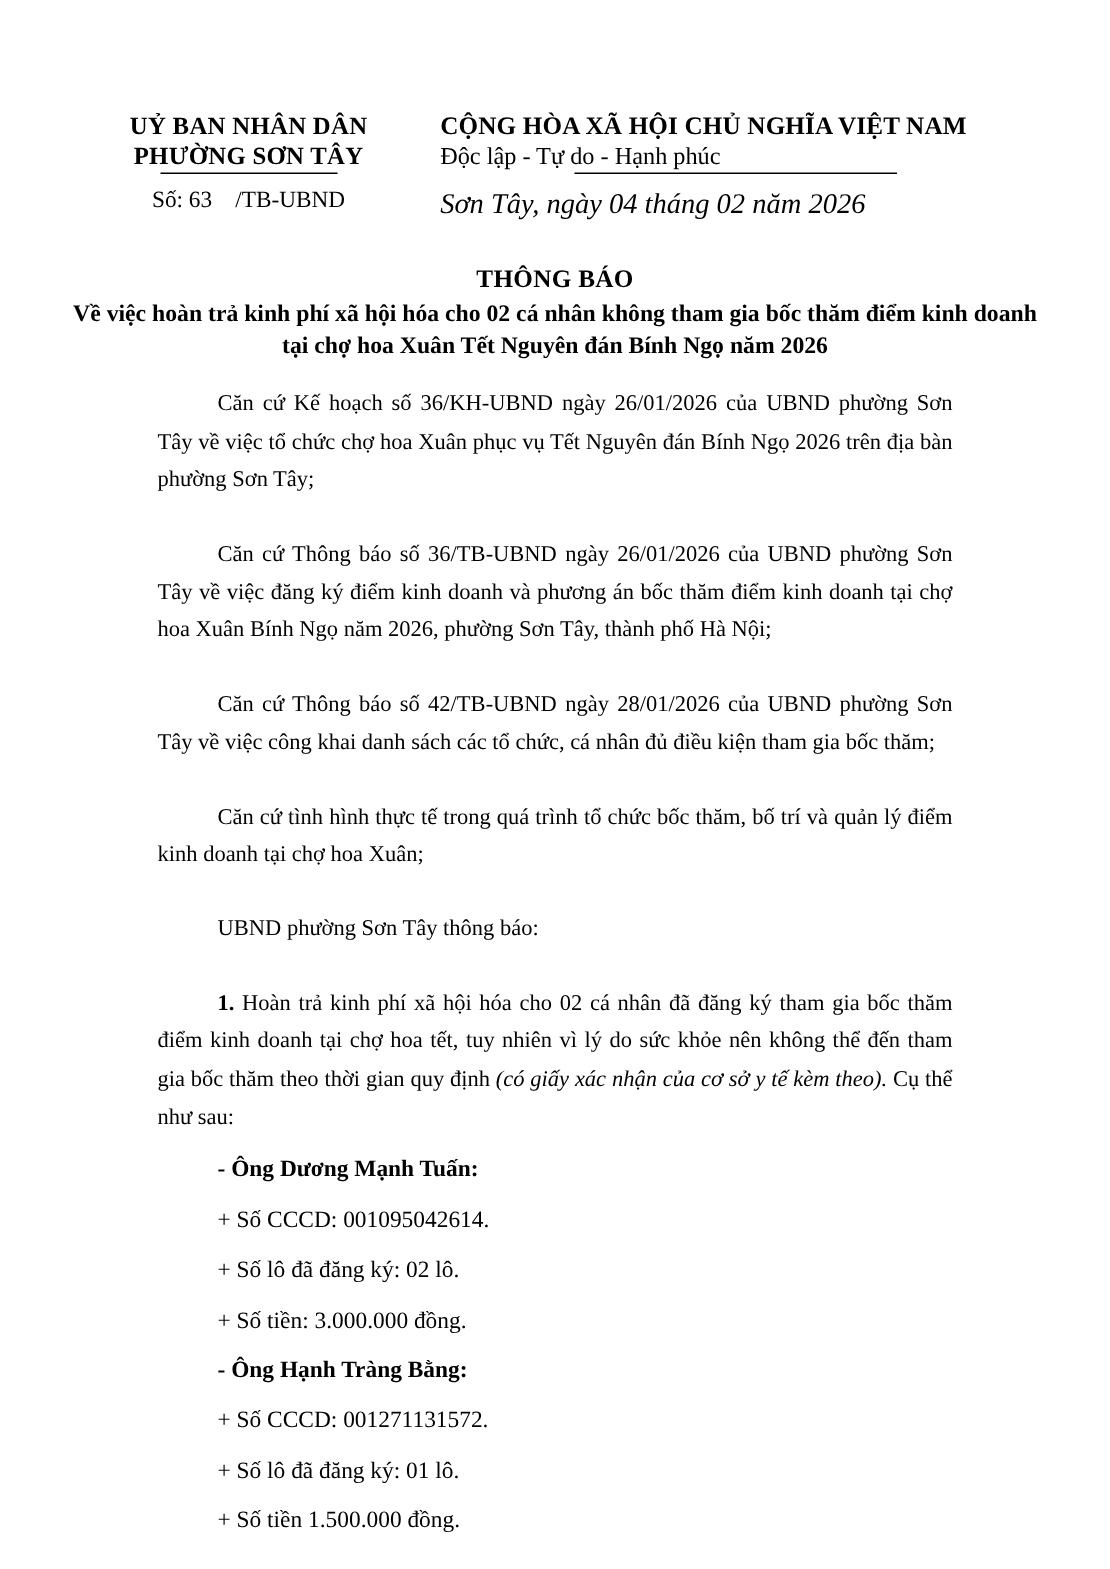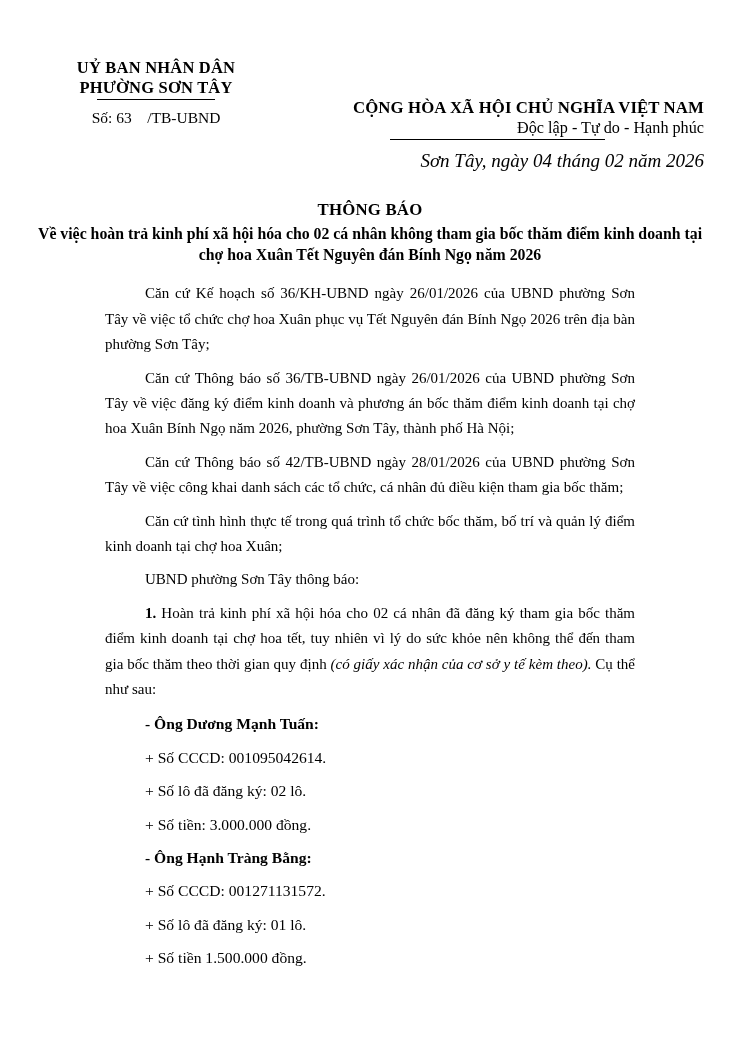--- a/index.html
+++ b/index.html
@@ -13,42 +13,41 @@
     font-family: "Liberation Serif", "DejaVu Serif", serif;
     color: #000000;
     position: relative;
     overflow: hidden;
   }
   .page {
     width: 740px;
     height: 1046px;
     position: relative;
     box-sizing: border-box;
-    padding: 0;
+    padding: 16px;
   }
 
   
   .header {
     display: flex;
     flex-direction: row;
     align-items: flex-start;
     padding-top: 58px;
   }
   .header-left {
     width: 290px;
     text-align: center;
     padding-left: 22px;
     box-sizing: border-box;
   }
   .header-right {
     width: 450px;
-    text-align: right;
+    text-align: left;
     box-sizing: border-box;
     padding-right: 36px;
-    margin-top: 40px;
   }
   .org-line {
     font-weight: bold;
     font-size: 16.5px;
     letter-spacing: 0.2px;
     line-height: 20px;
     white-space: nowrap;
   }
   .org-line2 {
     font-weight: bold;
@@ -123,21 +122,21 @@
   p.para {
     margin: 0 0 0 0;
     padding: 0;
     font-size: 15px;
     line-height: 25.4px;
     text-align: justify;
     text-indent: 40px;
     text-justify: inter-word;
   }
   p.para + p.para {
-    margin-top: 8px;
+    margin-top: 24px;
   }
   p.noindent {
     text-indent: 40px;
     text-align: left;
   }
   .italic { font-style: italic; }
   .bold { font-weight: bold; }
 
   .list-block {
     margin-top: 9px;

